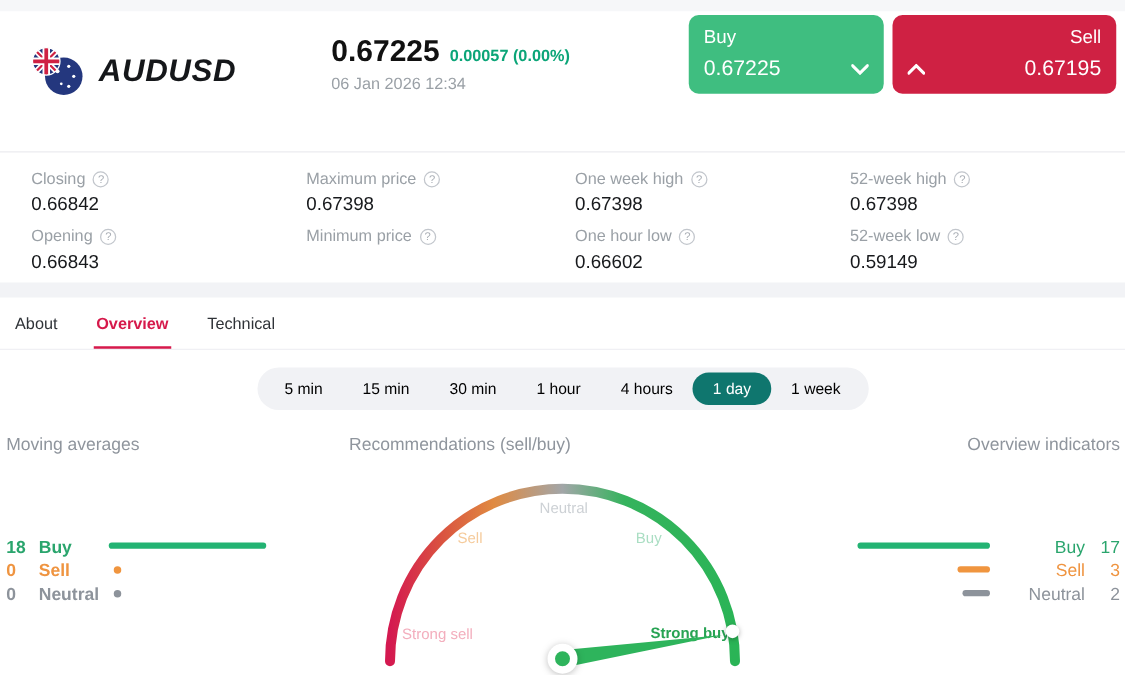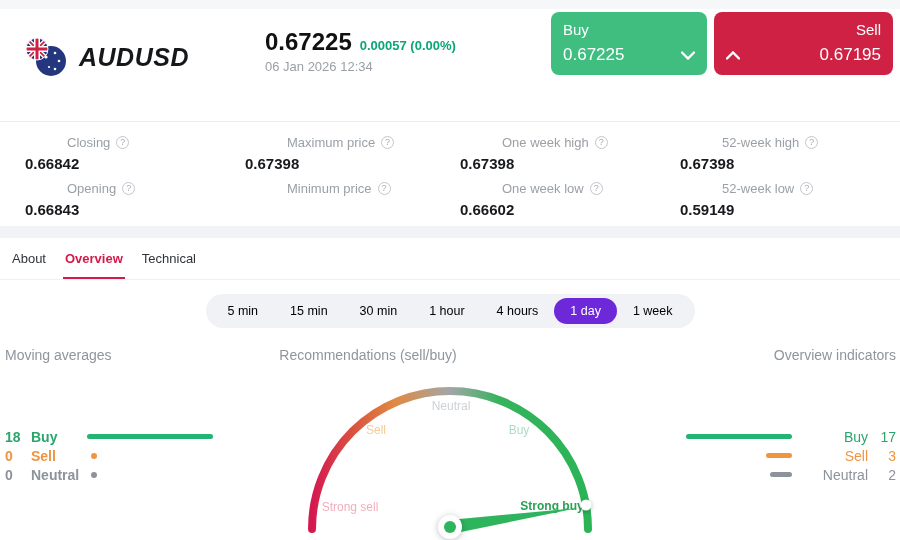--- a/index.html
+++ b/index.html
@@ -33,39 +33,39 @@
   .fb-green { width:71.31%; background:#3fbe80; border-radius:2px; }
   .fb-red { flex:1; background:#cf2143; border-radius:2px; }
   .fb-labels { display:flex; justify-content:space-between; margin-top:5px; font-size:13px; }
   .fb-buy-pct { color:#3cbd7e; }
   .fb-title { color:#5a6066; }
   .fb-sell-pct { color:#c9234a; }
 
   
   .stats { position:absolute; left:25px; top:123px; width:860px;
            display:grid; grid-template-columns:220px 215px 220px 1fr; row-gap:9px; padding-top:12px; }
-  .stat-label-row { display:flex; align-items:center; gap:6px; margin-bottom:5px;margin-left:42px; }
+  .stat-label-row { display:flex; align-items:flex-end; gap:6px; margin-bottom:5px; }
   .stat-label { font-size:13px; color:#9aa0a6; }
   .help-icon { width:13px; height:13px; border:1px solid #c2c6cc; border-radius:50%; color:#a9aeb5;
                font-size:9px; line-height:11px; text-align:center; display:inline-block; cursor:pointer; }
-  .stat-value { font-size:15px; font-weight:bold; color:#17191c; }
+  .stat-value { font-size:15px; font-weight:normal; color:#17191c; }
 
   .gray-band { position:absolute; left:0; top:226px; width:900px; height:12px; background:#f2f3f6; }
 
   
   .tabbar { position:absolute; left:0; top:238px; width:900px; height:42px; border-bottom:1px solid #f0f0f4;
-            padding-left:10px; display:flex; align-items:flex-end; gap:15px; }
+            padding-left:10px; display:flex; align-items:flex-end; gap:27px; }
   .tab { font-size:13px; color:#2f3338; padding:10px 2px 11px; cursor:pointer; border-bottom:2px solid transparent; }
   .tab.active { color:#d6194b; font-weight:bold; border-bottom-color:#d6194b; }
 
   
   .period-row { position:absolute; left:0; top:294px; width:900px; display:flex; justify-content:center; }
   .period-box { background:#f1f2f5; border-radius:17px; padding:4px 6px; display:flex; align-items:center; }
   .period { font-size:12.5px; color:#000000; padding:6px 16px; border-radius:13px; cursor:pointer; white-space:nowrap; }
-  .period.active { background:#6d28d9; color:#fff; }
+  .period.active { background:#0f766e; color:#fff; }
 
   
   .sec-title { position:absolute; top:347px; font-size:14px; color:#8f959d; }
   .sec-ma { left:5px; }
   .sec-rec { left:0; width:736px; text-align:center; }
   .sec-ti { right:4px; }
 
   .gauge-wrap { position:absolute; left:300px; top:347px; width:300px; height:193px; }
 
   .ma-legend { position:absolute; left:5px; top:427px;font-weight:bold; }
@@ -179,21 +179,21 @@
       <div class="stat-value">0.66843</div>
     </div>
     <div>
       <div class="stat-label-row">
           <span class="stat-label">Minimum price</span>
           <span class="help-icon">?</span>
         </div>
     </div>
     <div>
       <div class="stat-label-row">
-          <span class="stat-label">One week low</span>
+          <span class="stat-label">One hour low</span>
           <span class="help-icon">?</span>
         </div>
       <div class="stat-value">0.66602</div>
     </div>
     <div>
       <div class="stat-label-row">
           <span class="stat-label">52-week low</span>
           <span class="help-icon">?</span>
         </div>
       <div class="stat-value">0.59149</div>

